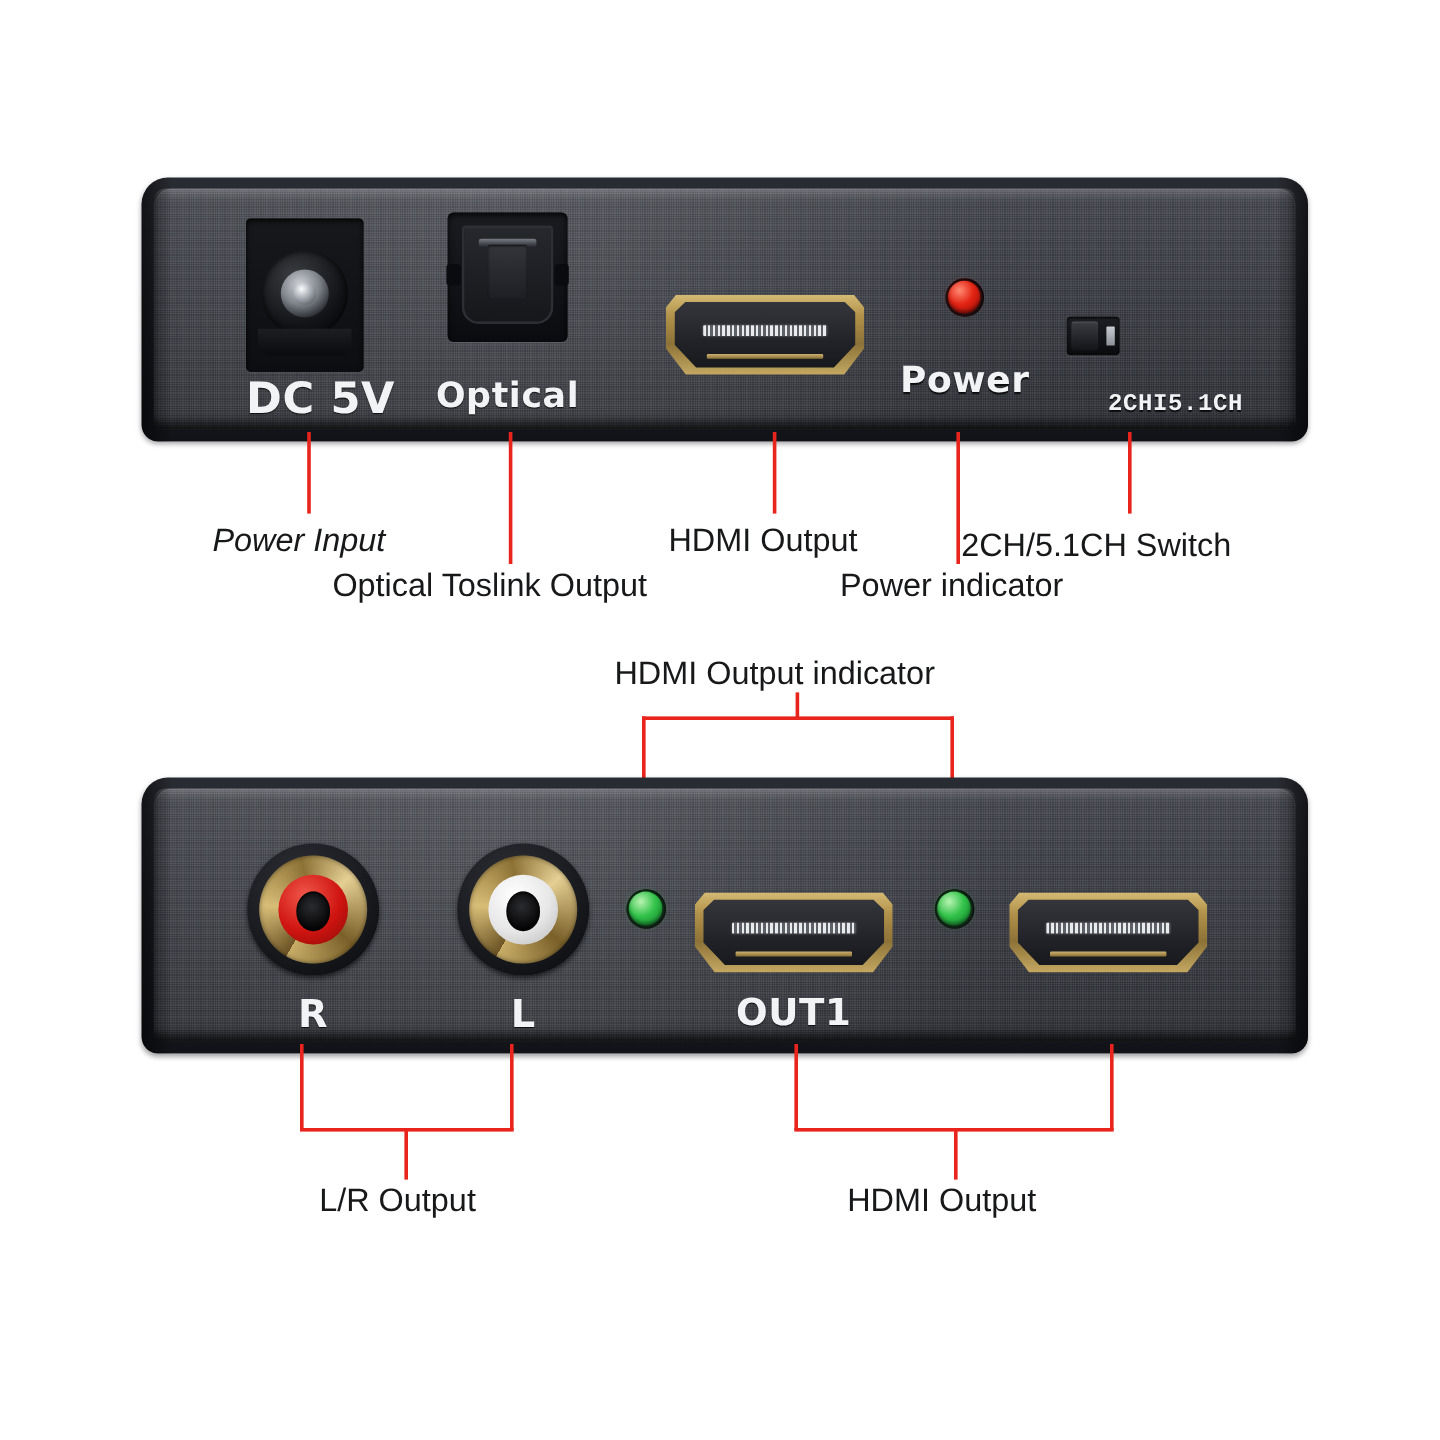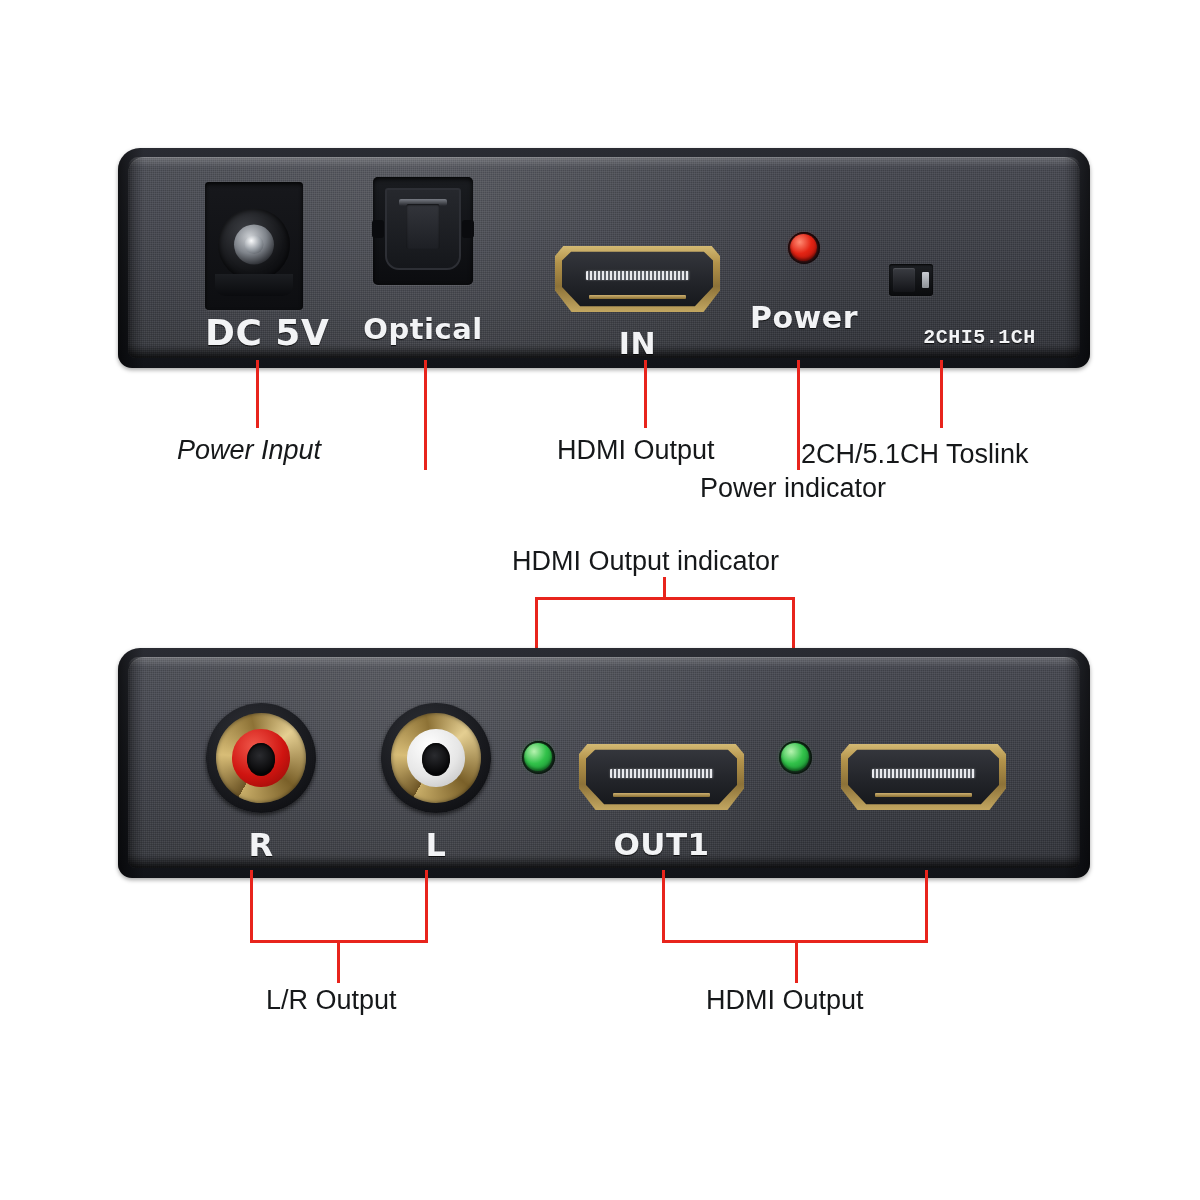--- a/index.html
+++ b/index.html
@@ -166,43 +166,43 @@
     </div>
     <div class="silk" style="left:240px;top:164px;width:130px;font-size:29px;">Optical</div>
 
     <div class="hdmi" style="left:437px;top:95px;width:165px;height:72px;">
       <div class="hdmi-shell"></div>
       <div class="hdmi-cav">
         <div class="hdmi-pins"></div>
         <div class="hdmi-lip"></div>
       </div>
     </div>
-    <div class="silk" style="left:437px;top:178px;width:165px;font-size:30px;">IN</div>
 
     <div class="led-well" style="left:670px;top:84px;width:32px;height:32px;"></div>
     <div class="led red" style="left:672px;top:86px;width:27px;height:27px;"></div>
     <div class="silk" style="left:620px;top:152px;width:132px;font-size:30px;">Power</div>
 
     <div class="sw" style="left:771px;top:116px;width:44px;height:32px;">
       <div class="sw-act"></div>
       <div class="sw-nub"></div>
     </div>
     <div class="silk" style="left:744px;top:178px;width:235px;font-size:20px;font-family:Liberation Mono, monospace;">2CHI5.1CH</div>
   </div>
 
   <div class="ln v" style="left:256px;top:360px;height:68px;"></div>
   <div class="ln v" style="left:424px;top:360px;height:110px;"></div>
   <div class="ln v" style="left:644px;top:360px;height:68px;"></div>
   <div class="ln v" style="left:797px;top:360px;height:110px;"></div>
   <div class="ln v" style="left:940px;top:360px;height:68px;"></div>
 
   <div class="callout" style="left:177px;top:437px;font-style:italic;">Power Input</div>
+  <div class="callout" style="left:277px;top:475px;">Optical Toslink Output</div>
   <div class="callout" style="left:557px;top:437px;">HDMI  Output</div>
   <div class="callout" style="left:700px;top:475px;">Power indicator</div>
-  <div class="callout" style="left:801px;top:441px;">2CH/5.1CH Toslink</div>
+  <div class="callout" style="left:801px;top:441px;">2CH/5.1CH Switch</div>
 
   <div class="callout" style="left:512px;top:548px;">HDMI Output indicator</div>
   <div class="ln v" style="left:663px;top:577px;height:22px;"></div>
   <div class="ln h" style="left:535px;top:597px;width:260px;"></div>
   <div class="ln v" style="left:535px;top:597px;height:128px;"></div>
   <div class="ln v" style="left:792px;top:597px;height:128px;"></div>
 
   <div class="device" style="left:118px;top:648px;width:972px;height:230px;">
     <div class="dev-outer"></div>
     <div class="dev-inner"></div>

